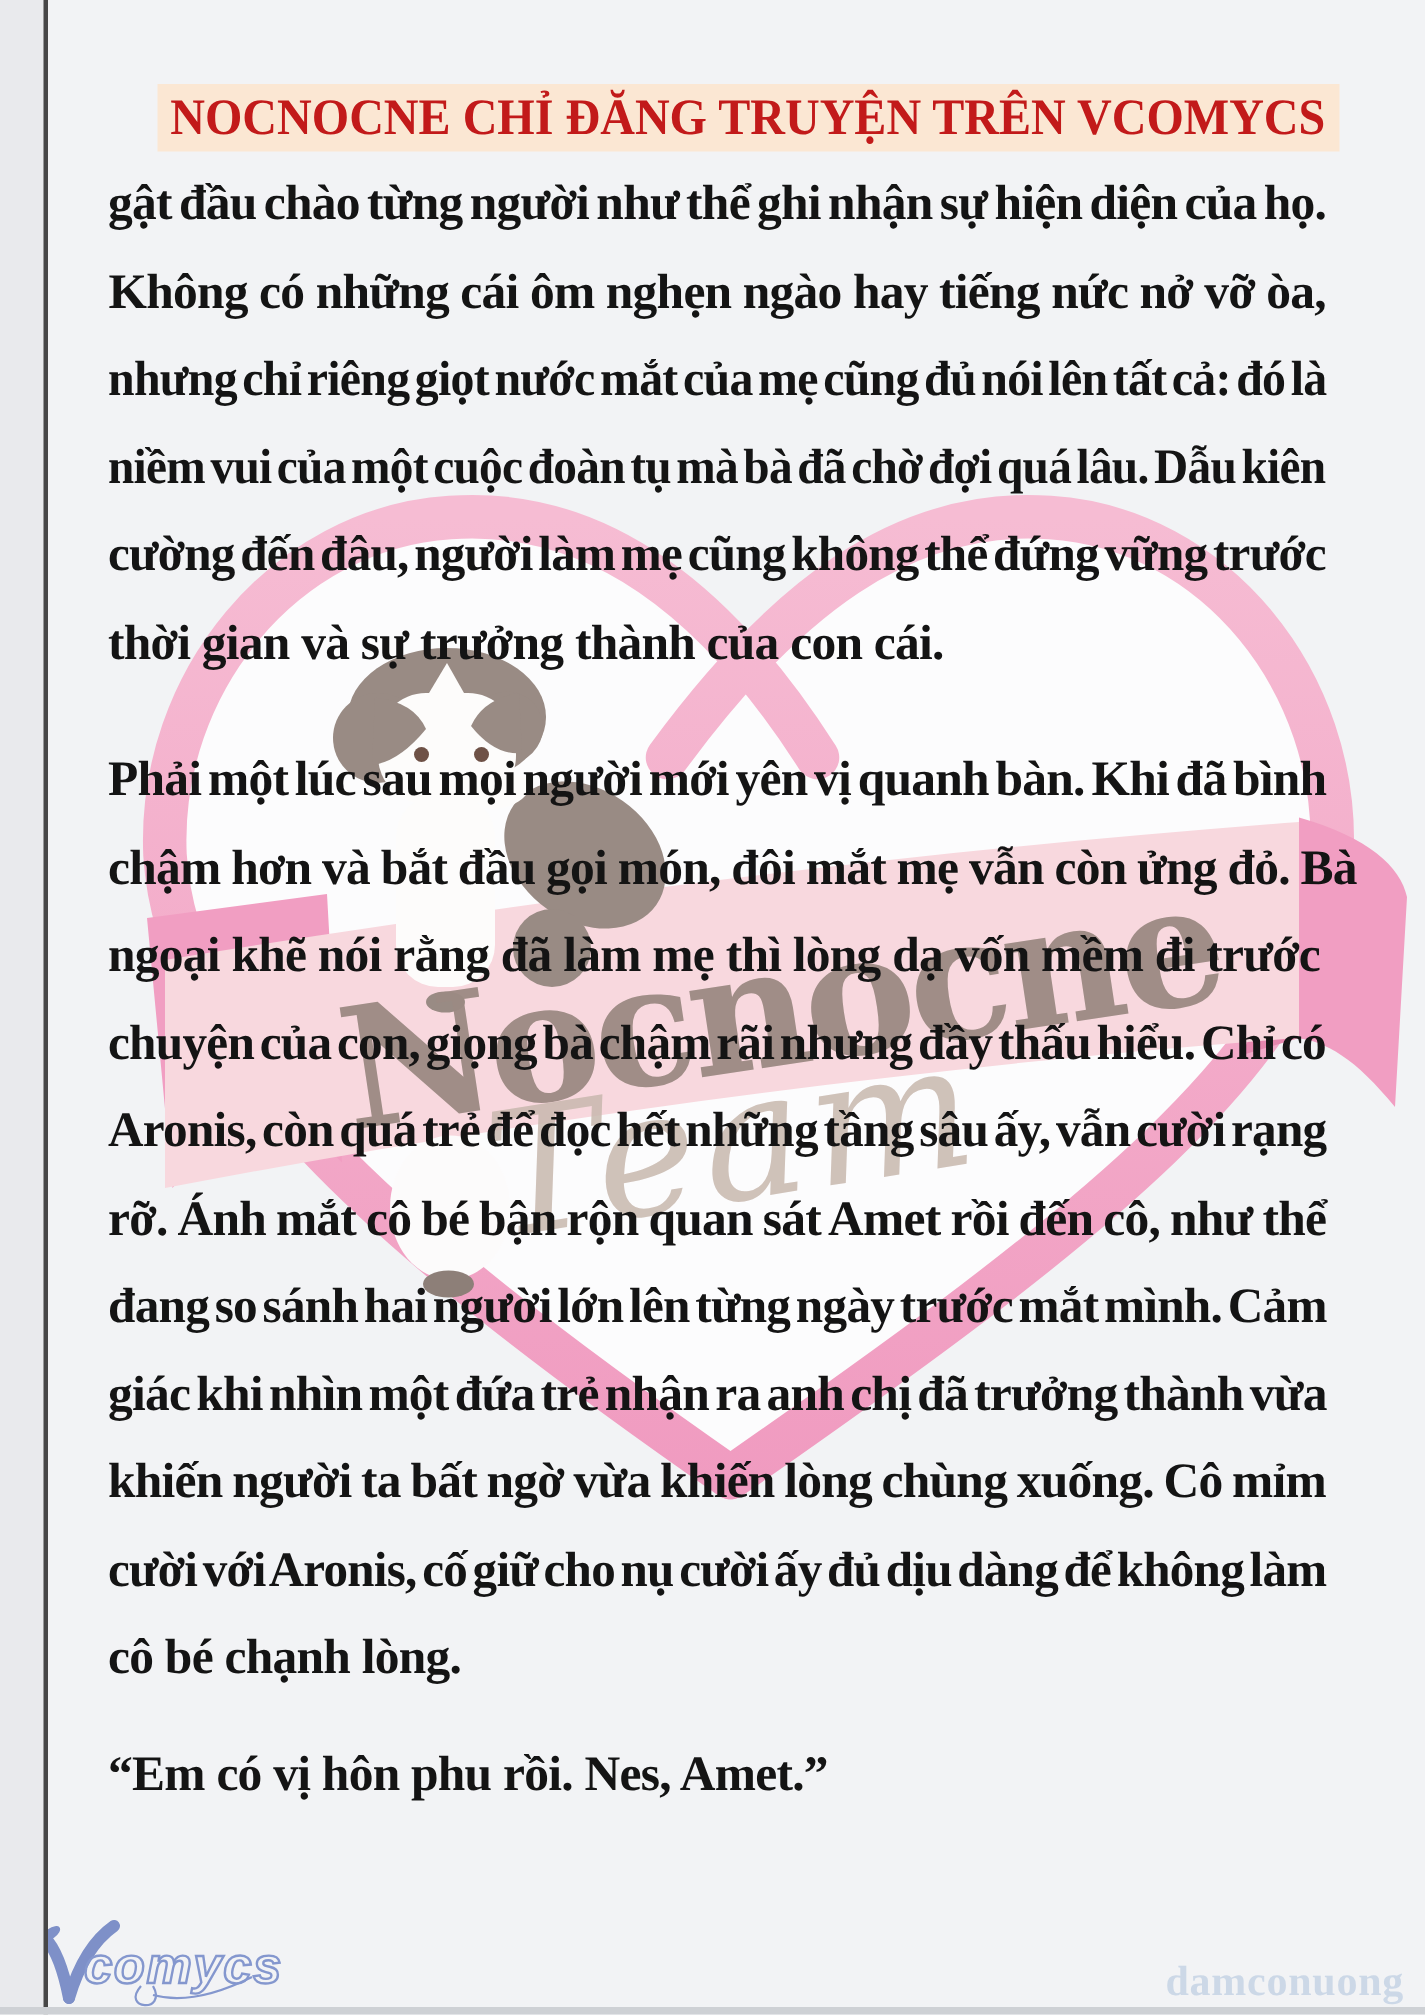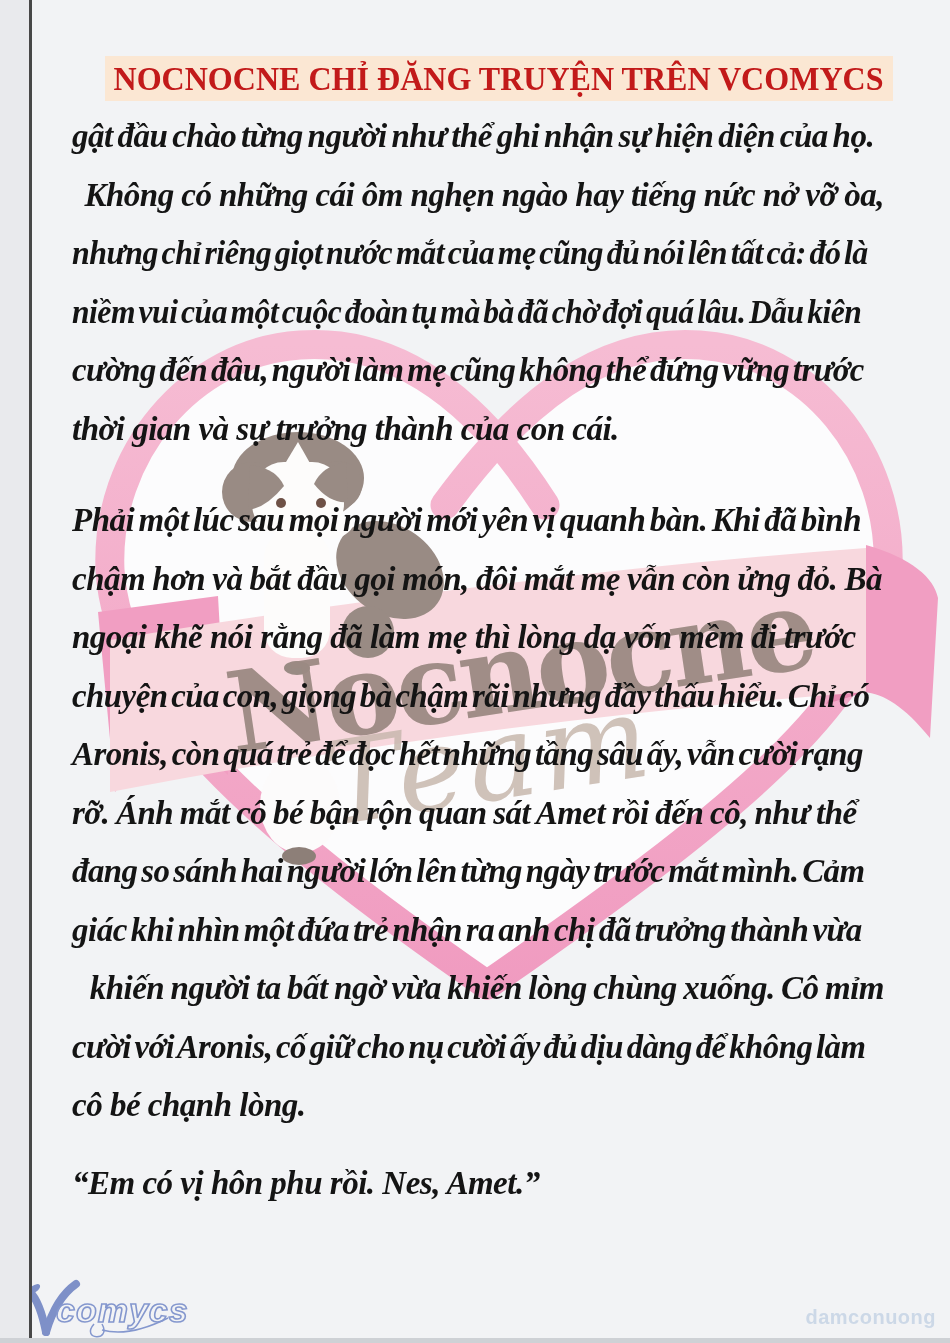--- a/index.html
+++ b/index.html
@@ -10,29 +10,29 @@
         border-right:3px solid #474747;z-index:4;}
   .bottom-edge{position:absolute;left:0;bottom:0;width:950px;height:5px;background:#ced1d5;z-index:4;}
   
   .band{position:absolute;left:105px;top:56px;width:788px;height:45px;background:#fbe7d3;
         display:flex;align-items:center;justify-content:center;z-index:3;}
   .band-title{font-weight:700;font-size:34px;color:#c21a1a;white-space:nowrap;}
   
   #story{position:absolute;left:72px;top:107px;width:812px;z-index:2;}
   .line{font-weight:700;font-size:33px;line-height:58.5px;color:#141414;
         letter-spacing:-0.5px;white-space:nowrap;}
-  .para{margin-bottom:33px;font-style:italic;}
+  .para{margin-bottom:33px;}
   #story .para:last-child{margin-top:-14px;}
   
   #wm{position:absolute;left:0;top:0;z-index:1;}
   
   #logo{position:absolute;left:28px;top:1258px;z-index:3;}
   .credit{position:absolute;right:14px;top:1306px;z-index:3;
-          font-family:Liberation Sans, sans-serif;font-weight:700;
-          font-size:20px;letter-spacing:0.5px;color:#ccd8e7;}
+          font-family:Liberation Serif, serif;font-weight:700;
+          font-size:28px;letter-spacing:0.5px;color:#ccd8e7;}
 </style>
 </head>
 <body>
 
 <div id="page">
 
   <svg id="wm" width="950" height="1343" viewBox="0 0 950 1343">
     <defs>
       <linearGradient id="hg" x1="0" y1="345" x2="0" y2="990" gradientUnits="userSpaceOnUse">
         <stop offset="0" stop-color="#f6bcd3"></stop>

